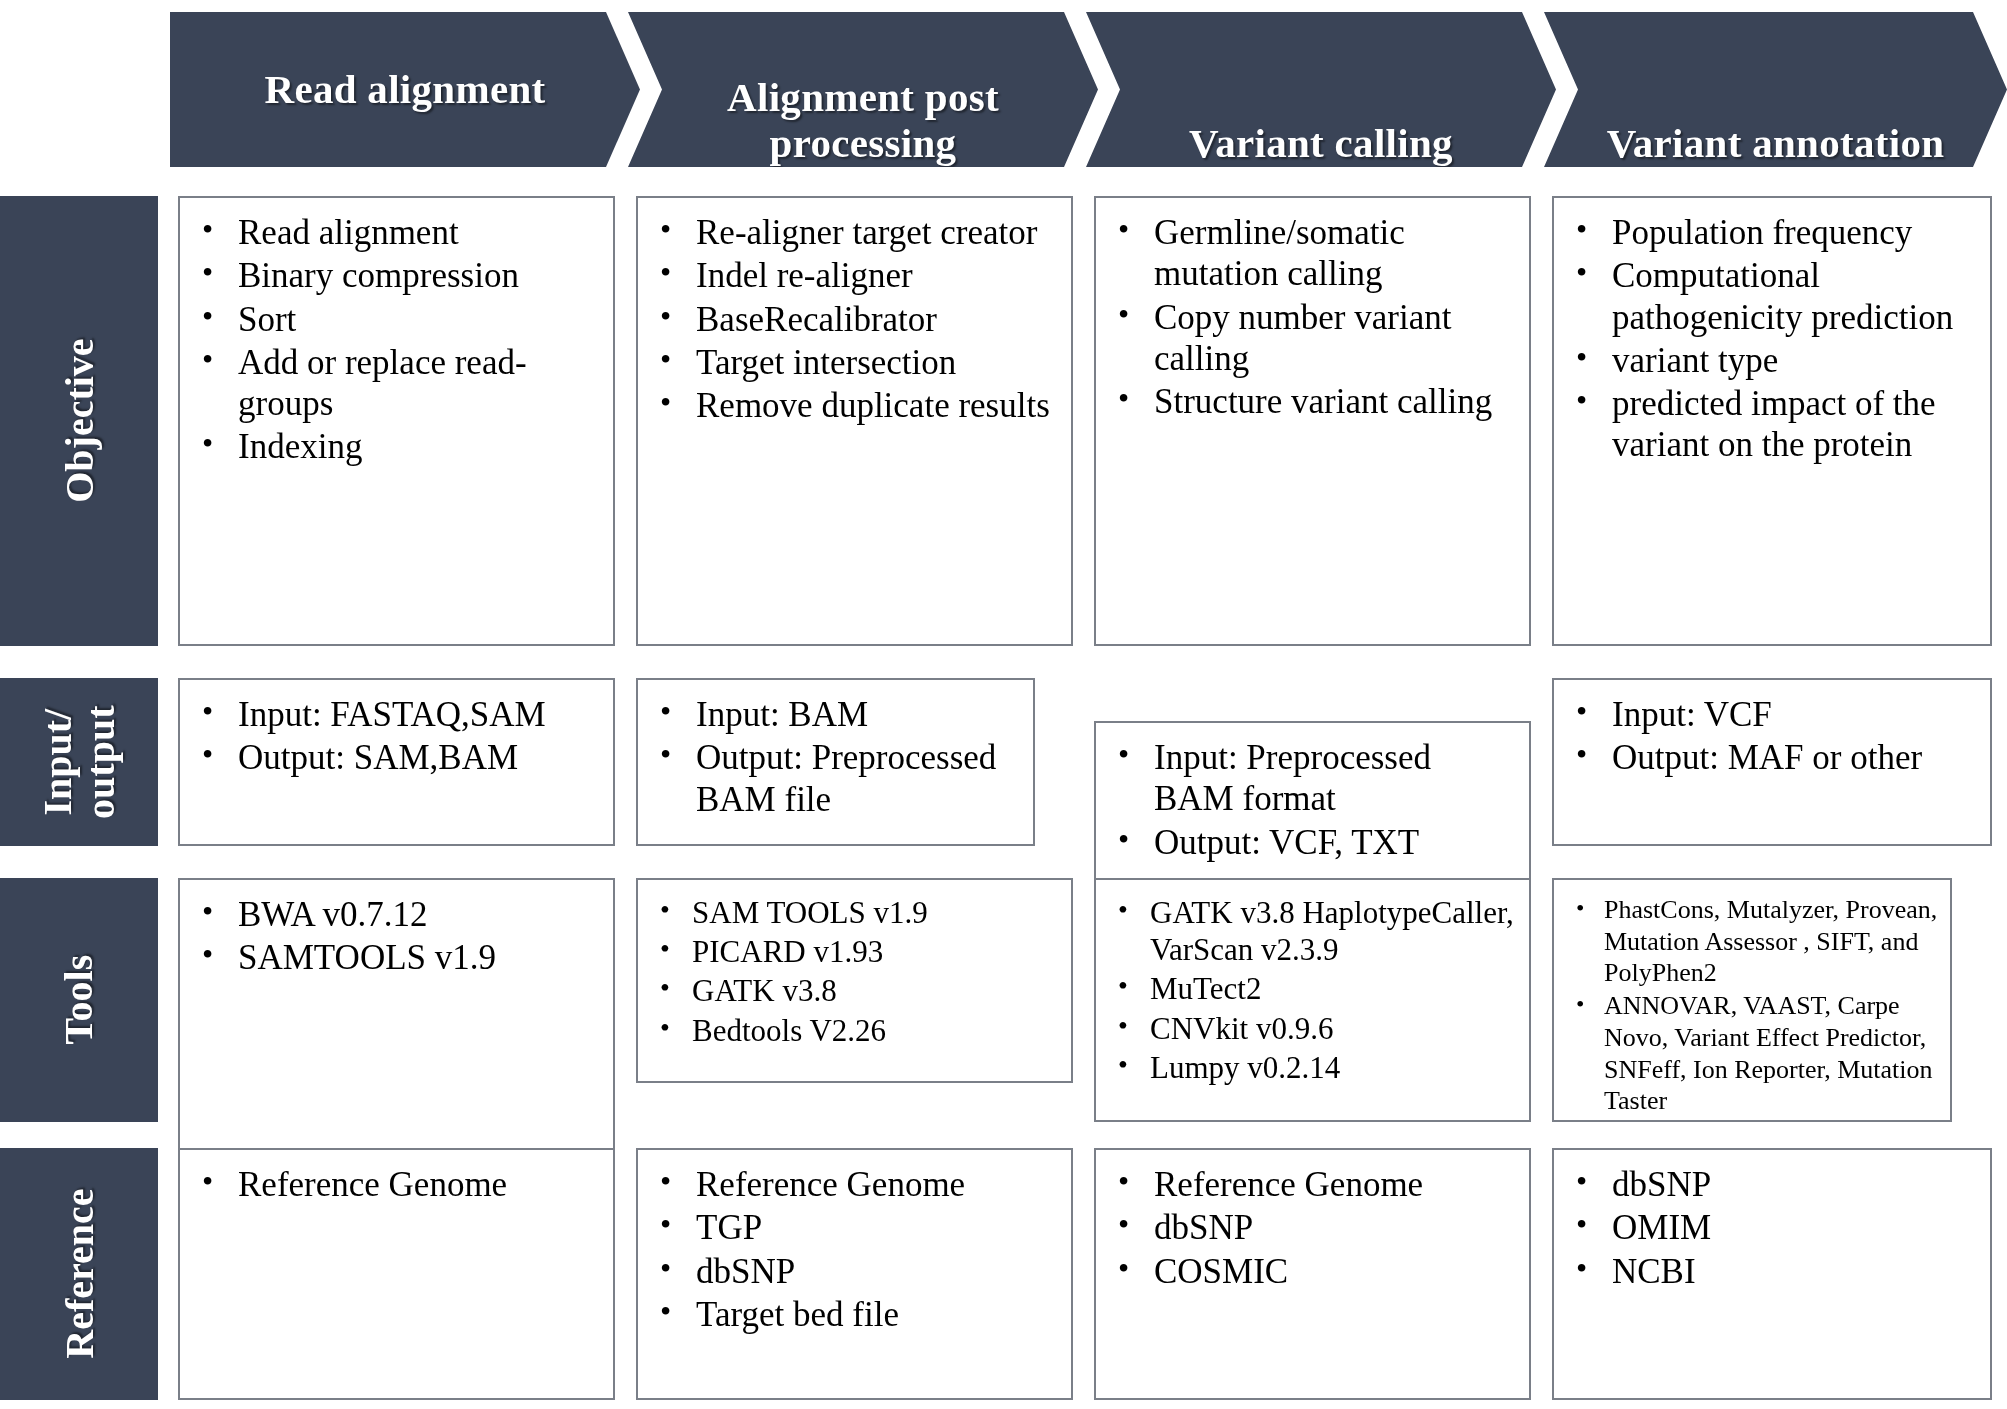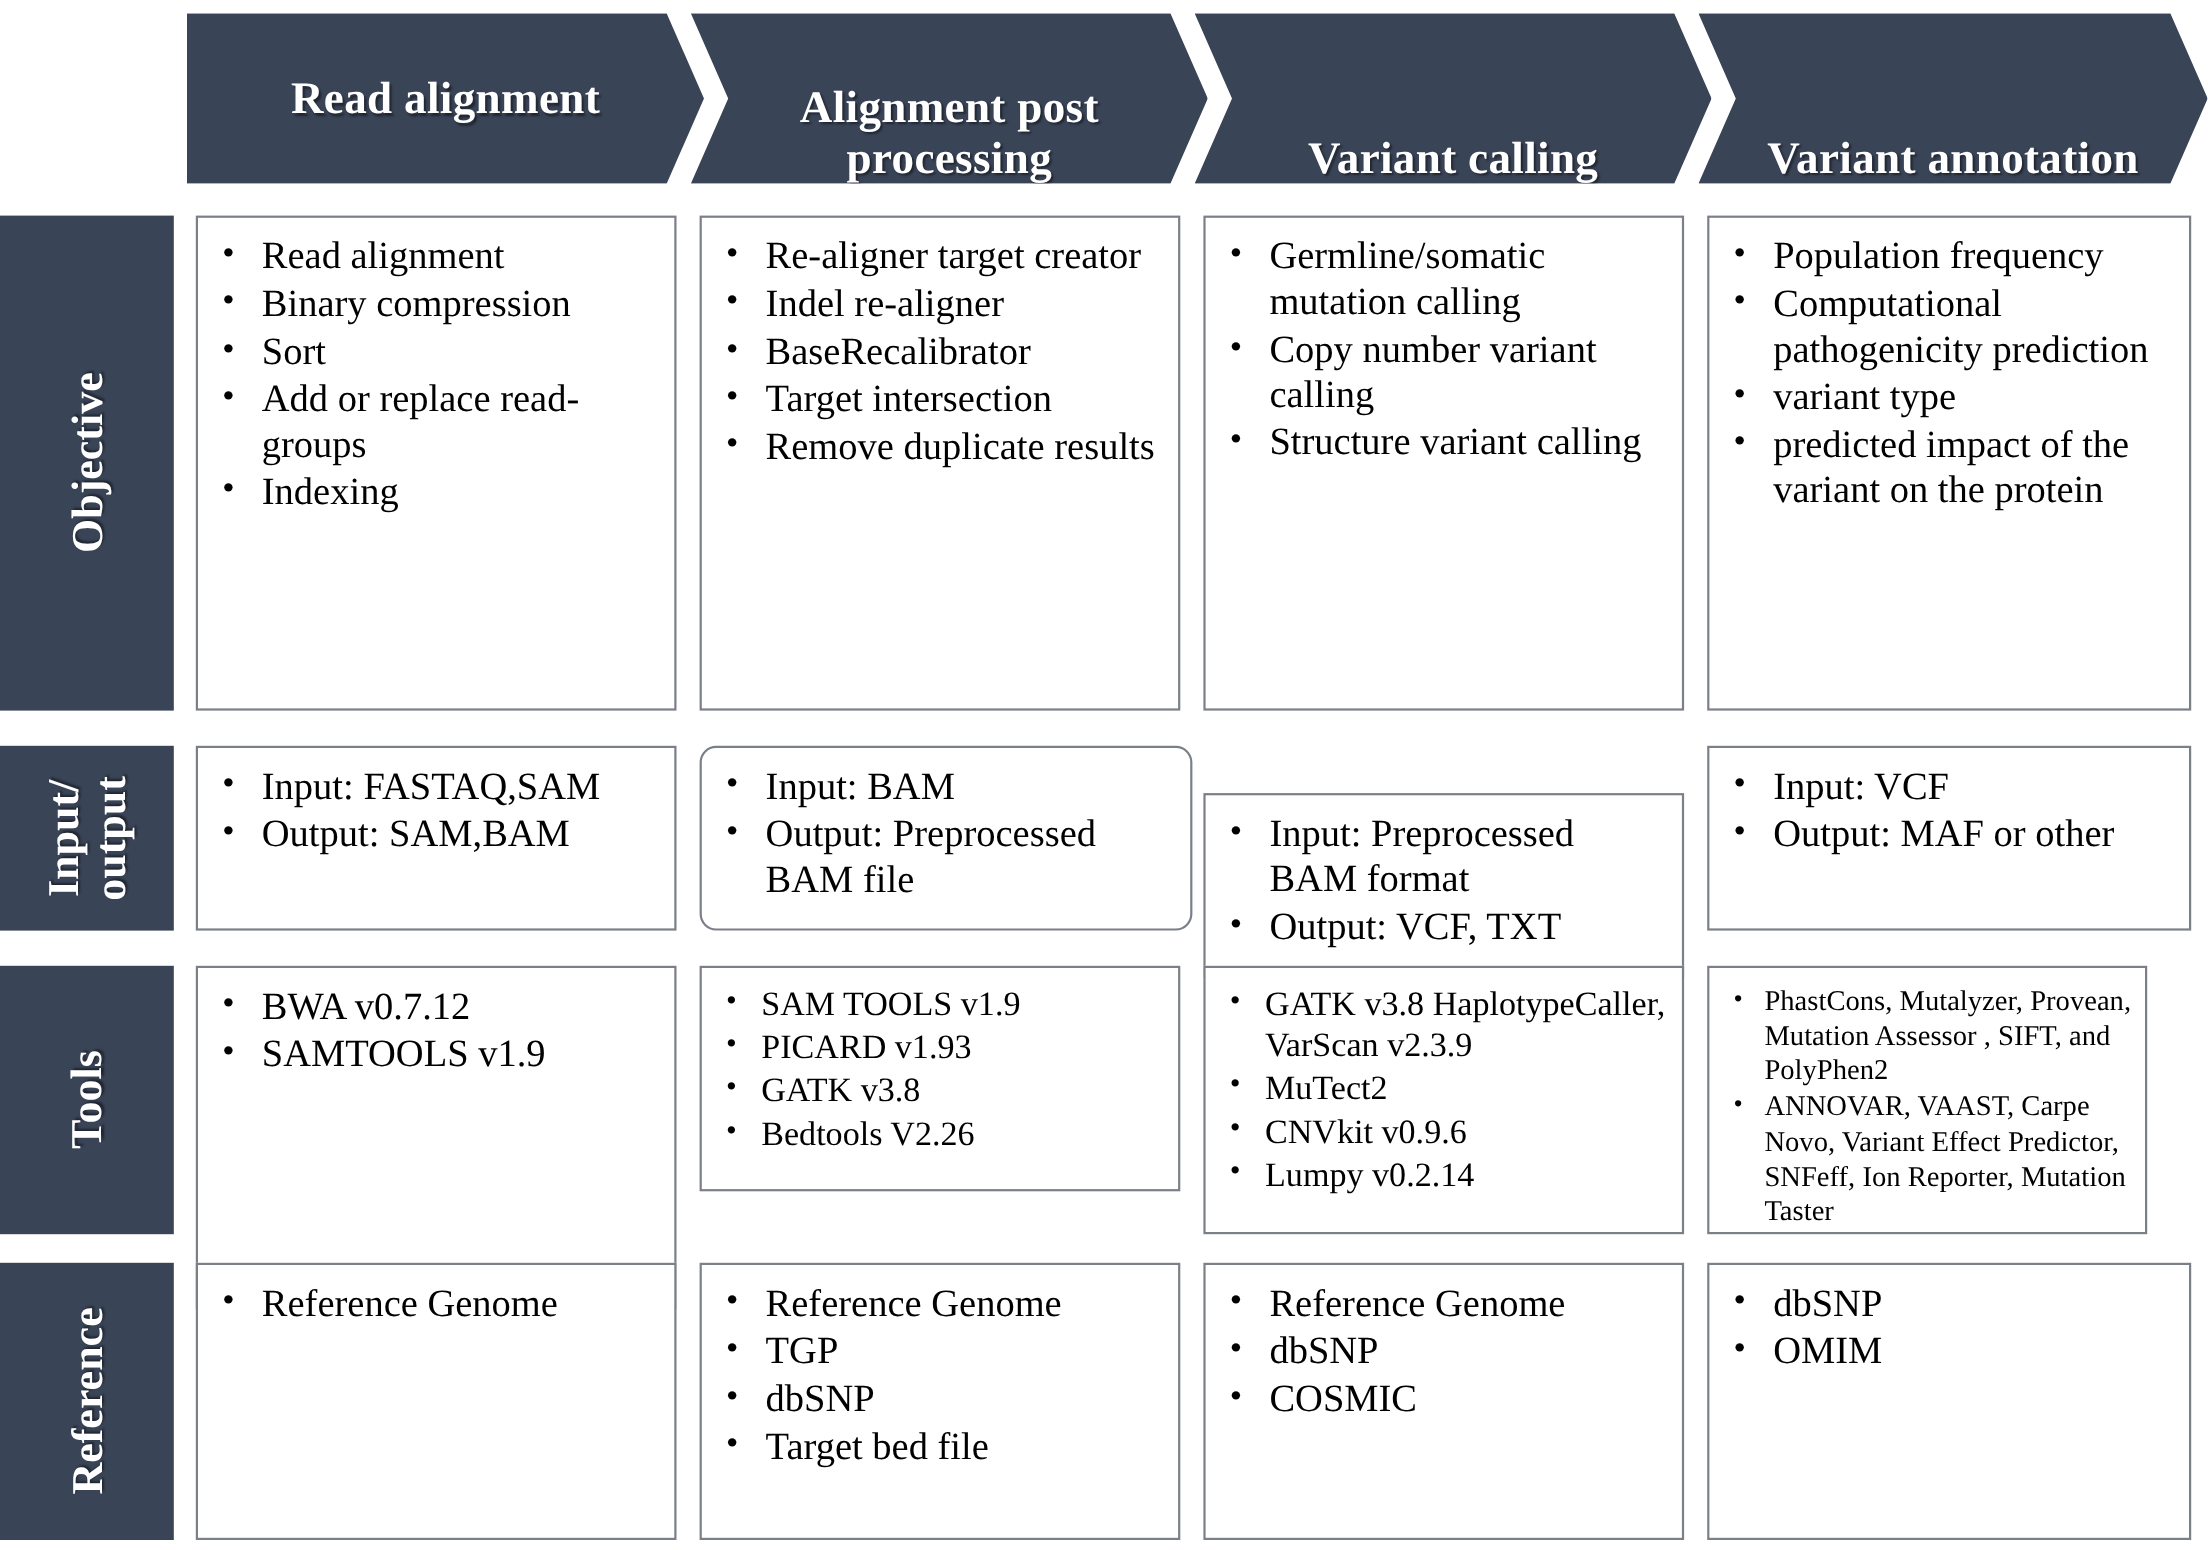--- a/index.html
+++ b/index.html
@@ -199,21 +199,21 @@
     <span>Input/ output</span>
   </div>
 
   <div class="cell" style="left:178px; top:678px; width:437px; height:168px;">
     <ul>
       <li>Input: FASTAQ,SAM</li>
       <li>Output: SAM,BAM</li>
     </ul>
   </div>
 
-  <div class="cell" style="left:636px; top:678px; width:448px; height:168px;border-radius:15px;">
+  <div class="cell" style="left:636px; top:678px; width:399px; height:168px;">
     <ul>
       <li>Input: BAM</li>
       <li>Output: Preprocessed BAM file</li>
     </ul>
   </div>
 
   <div class="cell" style="left:1094px; top:678px; width:437px; height:168px;margin-top:43px;">
     <ul>
       <li>Input: Preprocessed BAM format</li>
       <li>Output: VCF, TXT</li>
@@ -287,16 +287,17 @@
       <li>Reference Genome</li>
       <li>dbSNP</li>
       <li>COSMIC</li>
     </ul>
   </div>
 
   <div class="cell" style="left:1552px; top:1148px; width:440px; height:252px;">
     <ul>
       <li>dbSNP</li>
       <li>OMIM</li>
+      <li>NCBI</li>
     </ul>
   </div>
 
 </div>
 
 </body></html>

